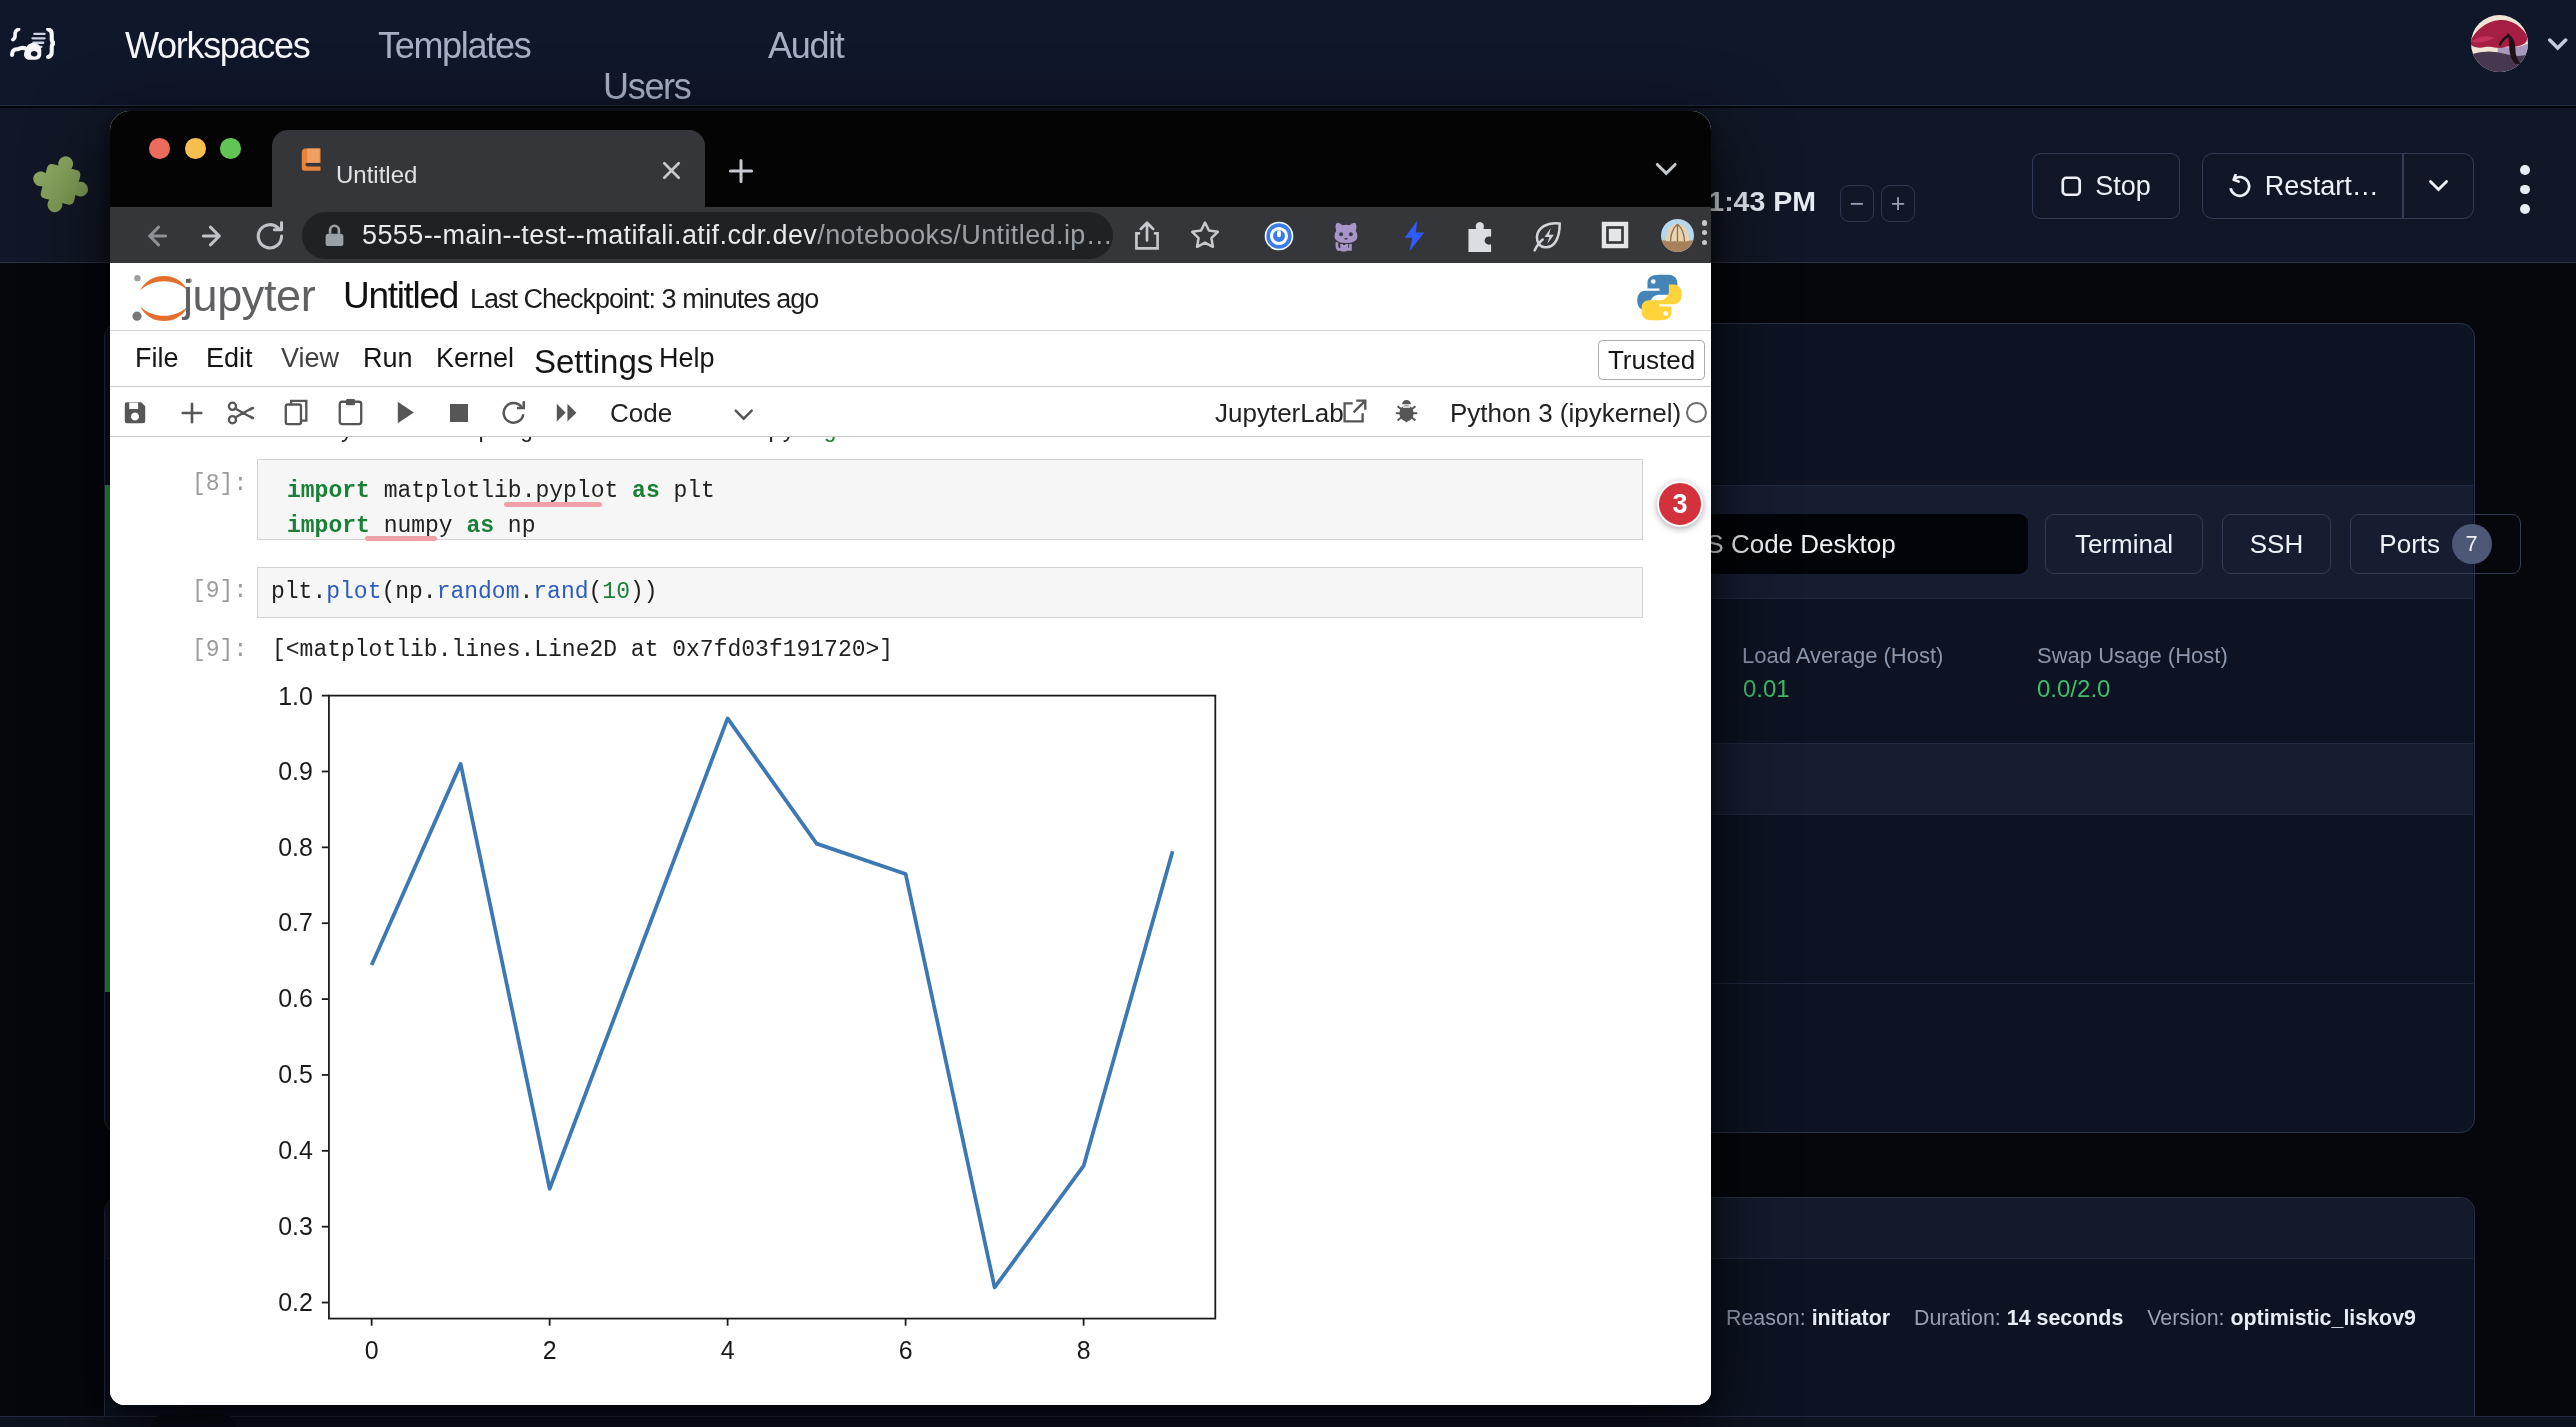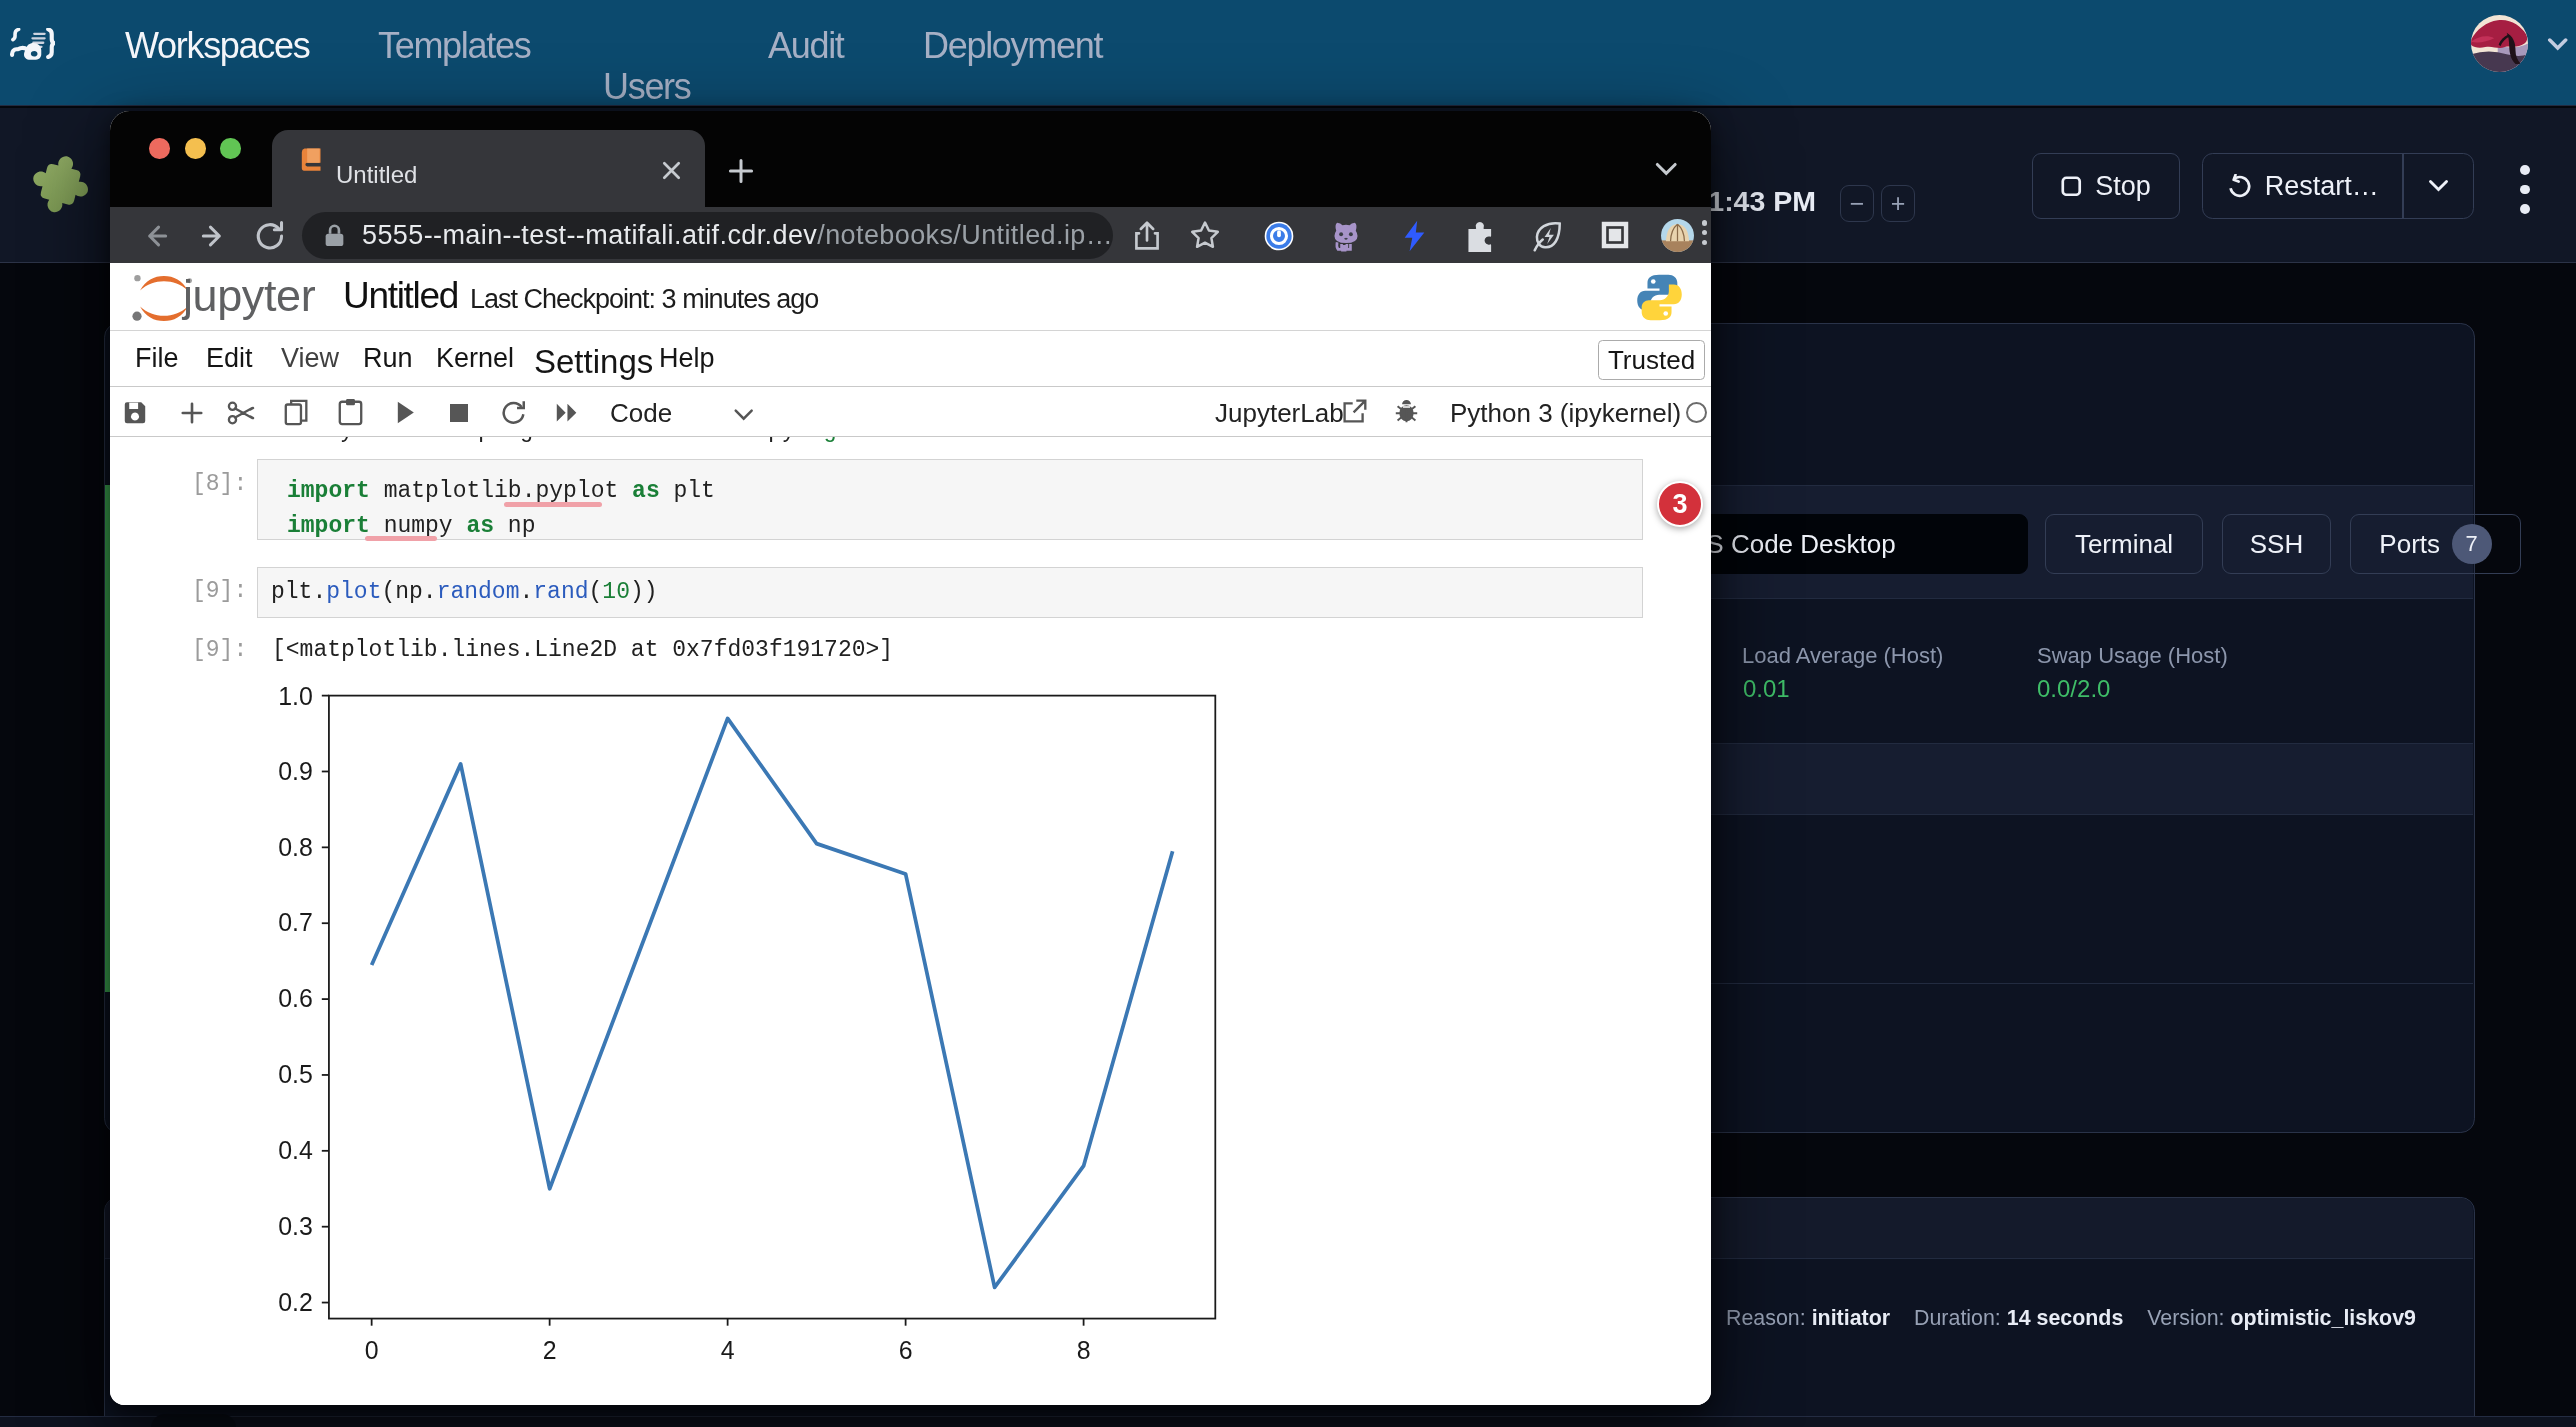--- a/index.html
+++ b/index.html
@@ -1,21 +1,21 @@
 <!DOCTYPE html>
 <html style="font-size:14.2px"><head>
 <meta charset="utf-8">
 <style>
   * { margin:0; padding:0; box-sizing:border-box; }
   html,body { width:2576px; height:1428px; overflow:hidden; background:#05070d; }
   body { font-family:"Liberation Sans", sans-serif; position:relative; }
   .abs { position:absolute; }
 
   
-  #navbar { position:absolute; left:0; top:0; width:2576px; height:106px; background:#0c4a6e; border-bottom:1.8px solid #232b40; }
+  #navbar { position:absolute; left:0; top:0; width:2576px; height:106px; background:#0f172a; border-bottom:1.8px solid #232b40; }
   .navlink { position:absolute; top:0; height:104px; line-height:92px; font-size:36px; letter-spacing:-1.3px; color:#a6b0c5; font-weight:500; }
   .navlink.active { color:#f4f6fa; }
 
   
   #subhead { position:absolute; left:0; top:108px; width:2576px; height:155px; background:#111726; border-bottom:1.8px solid #2c3347; }
 
   .btn { position:absolute; border:1.8px solid #333d55; border-radius:9px; background:transparent; color:#eef1f8; font-size:27px; display:flex; align-items:center; justify-content:center; }
 
   
   .card { position:absolute; left:104px; width:2371px; background:#0d1322; border:1.8px solid #2a3349; border-radius:14.2px; }
@@ -43,21 +43,20 @@
         <line x1="25" y1="11.5" x2="38.5" y2="11.5"></line>
         <line x1="26" y1="16.5" x2="37" y2="16.5"></line>
         <line x1="29" y1="21" x2="35" y2="21"></line>
     </g>
     <path d="M18 23.5 c0.2 -4.3 3.9 -6.8 8 -6.8 c5 0 8.8 3.4 8.8 8.3 v4.2 c0 3.9 -2.9 6.3 -7.8 6.3 h-4.8 c-3.9 0 -6.7 -2.4 -6.7 -5.9 c0 -2.4 1.1 -4.7 2.5 -6.1z M24.5 26.2 c-1.5 1 -1.8 3.1 -0.6 4.5 c1.2 1.4 3.7 1.6 5.3 0.6 c1.6 -1 1.9 -3.2 0.6 -4.6 c-1.3 -1.4 -3.8 -1.4 -5.3 -0.5z" fill="#f4f6fa" fill-rule="evenodd"></path>
   </svg>
   <div class="navlink active" style="left:125px;">Workspaces</div>
   <div class="navlink" style="left:378px;">Templates</div>
   <div class="navlink" style="left:603px;margin-top:41px;">Users</div>
   <div class="navlink" style="left:768px;">Audit</div>
-  <div class="navlink" style="left:923px;">Deployment</div>
   <svg class="abs" style="left:2471px; top:15px;" width="57" height="57" viewBox="0 0 64 64">
     <defs>
         <clipPath id="avc">
           <circle cx="32" cy="32" r="32"></circle>
         </clipPath>
       </defs>
     <g clip-path="url(#avc)">
       <rect width="64" height="64" fill="#f2e4d5"></rect>
       <path d="M30 34 q18 6 34 -2 v32 h-34z" fill="#a898bb"></path>
       <path d="M0 44 q20 -6 40 0 q14 4 24 0 v20 h-64z" fill="#473850"></path>

